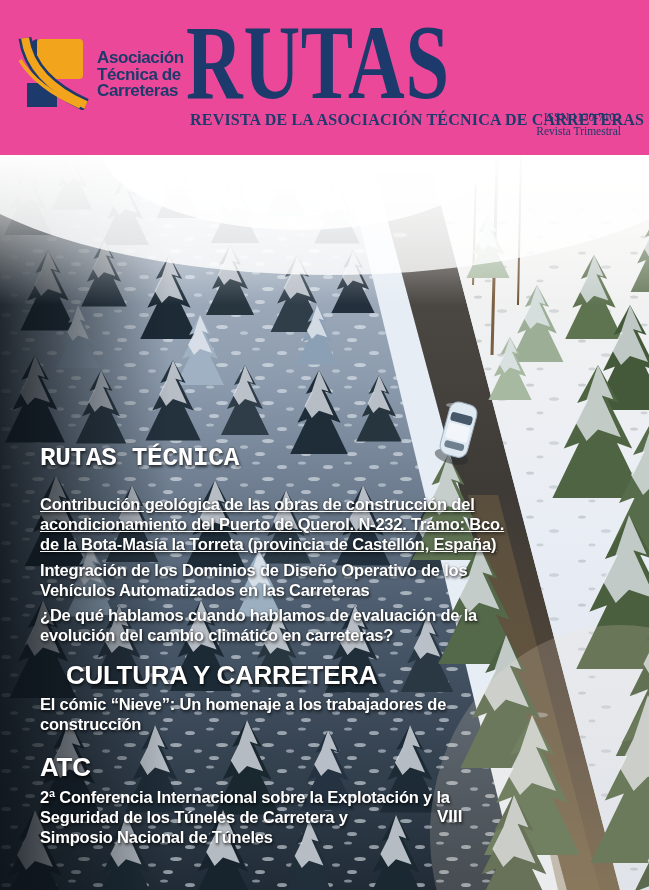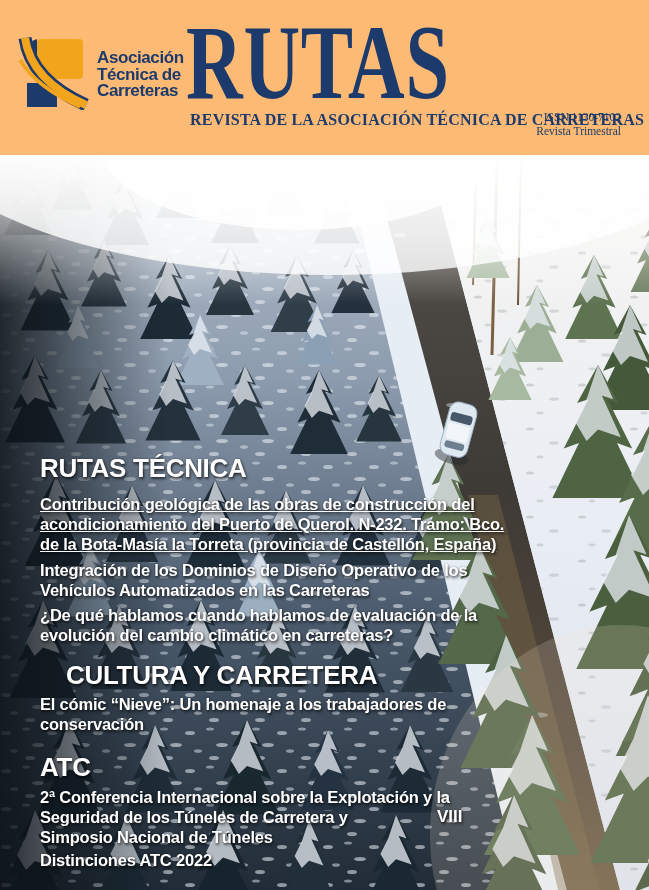--- a/index.html
+++ b/index.html
@@ -1,20 +1,20 @@
 <!DOCTYPE html>
 <html><head>
 <meta charset="utf-8">
 <style>
   * { margin:0; padding:0; box-sizing:border-box; }
   body { background:#888; font-family:"Liberation Sans", sans-serif; }
   .page { position:relative; width:649px; height:890px; background:#ffffff; overflow:hidden; margin:0 auto; }
 
   
-  .header { position:absolute; top:0; left:0; width:649px; height:155px; background:#fdba74; }
+  .header { position:absolute; top:0; left:0; width:649px; height:155px; background:#ec4899; }
   .logo { position:absolute; left:18px; top:36px; display:flex; align-items:center; gap:5px; }
   .logo-text { color:#1c3a6b; font-weight:bold; font-size:17px; line-height:16.5px; letter-spacing:-0.4px; }
   .masthead-title { position:absolute; left:186px; top:10px; color:#1c3a6b;
       font-family:"Liberation Serif", serif; font-weight:700; font-size:106px; line-height:106px;
       letter-spacing:1px; transform:scaleX(0.74); transform-origin:left top; white-space:nowrap; }
   .masthead-sub { position:absolute; left:190px; top:111px; color:#1c3a6b;
       font-family:"Liberation Serif", serif; font-weight:700; font-size:16px; letter-spacing:0.2px; white-space:nowrap; }
   .issue { position:absolute; right:28px; top:45px; text-align:right; color:#1c3a6b;
       font-weight:bold; font-size:15px; line-height:18px; letter-spacing:-0.2px; }
   .issn { position:absolute; right:28px; top:111px; text-align:right; color:#1c3a6b;
@@ -217,41 +217,40 @@
       </g>
 
       <g>
         <rect x="0" y="0" width="649" height="150" fill="url(#hazeGrad)"></rect>
         <ellipse cx="330" cy="-40" rx="420" ry="160" fill="#ffffff" opacity="0.8"></ellipse>
         <ellipse cx="300" cy="-10" rx="200" ry="85" fill="#ffffff" opacity="0.85"></ellipse>
         <ellipse cx="620" cy="680" rx="190" ry="210" fill="#fbead0" opacity="0.18"></ellipse>
       </g>
     </svg>
 
-    <div class="overlay sec-heading" style="left:40px; top:298px;">RUTAS TÉCNICA</div>
+    <div class="overlay sec-heading" style="left:40px; top:288px;font-family:Liberation Mono, monospace;">RUTAS TÉCNICA</div>
 
     <div class="overlay article" style="left:40px; top:339px;text-decoration:underline;">Contribución geológica de las obras de construcción del
 acondicionamiento del Puerto de Querol. N-232. Tramo: Bco.
 de la Bota-Masía la Torreta (provincia de Castellón, España)</div>
 
     <div class="overlay article" style="left:40px; top:405px;">Integración de los Dominios de Diseño Operativo de los
 Vehículos Automatizados en las Carreteras</div>
 
     <div class="overlay article" style="left:40px; top:450px;">¿De qué hablamos cuando hablamos de evaluación de la
 evolución del cambio climático en carreteras?</div>
 
     <div class="overlay sec-heading" style="left:40px; top:505px;margin-left:26px;">CULTURA Y CARRETERA</div>
 
     <div class="overlay article" style="left:40px; top:539px;">El cómic “Nieve”: Un homenaje a los trabajadores de
-conservación</div>
+construcción</div>
 
     <div class="overlay sec-heading" style="left:40px; top:597px;">ATC</div>
 
     <div class="overlay article" style="left:40px; top:632px;">2ª Conferencia Internacional sobre la Explotación y la
 Seguridad de los Túneles de Carretera y
 Simposio Nacional de Túneles</div>
 
     <div class="overlay side-label" style="left:437px; top:652px;">VIII</div>
 
-    <div class="overlay article" style="left:40px; top:695px;">Distinciones ATC 2022</div>
   </div>
 
 </div>
 
 </body></html>

